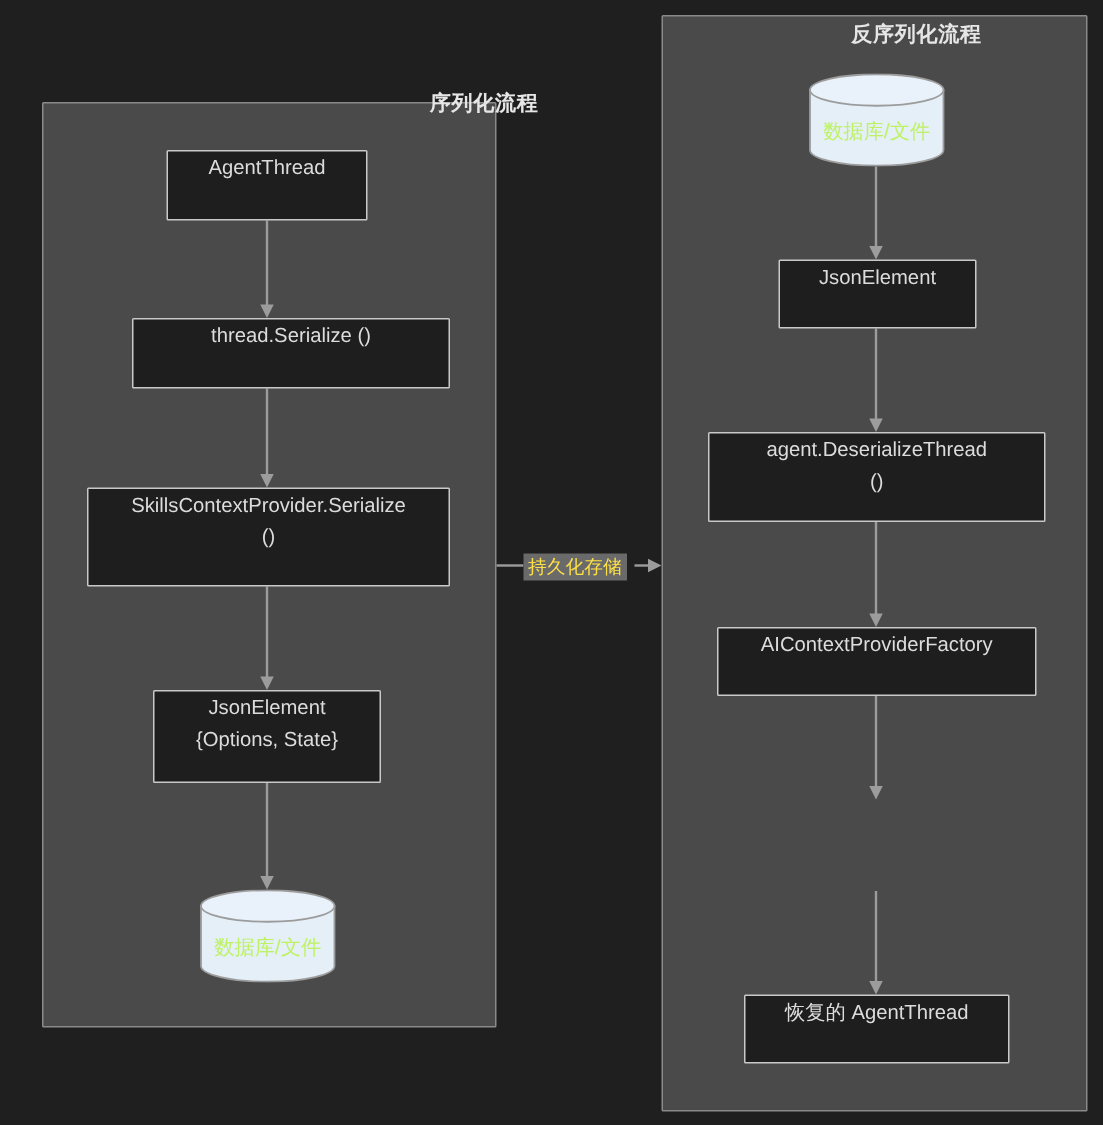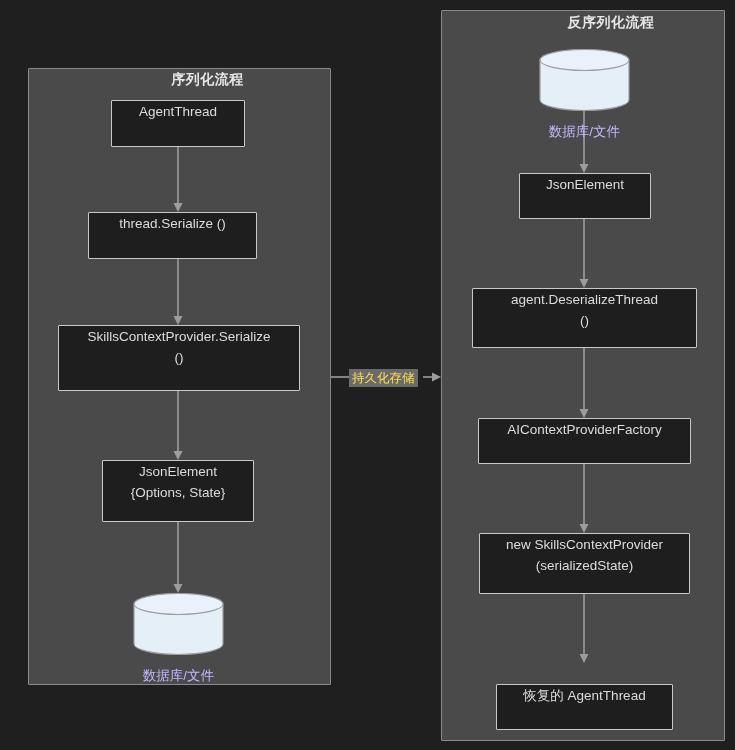--- a/index.html
+++ b/index.html
@@ -39,21 +39,21 @@
     color: #e6e6e6;
     font-size: 14px;
     font-weight: bold;
     letter-spacing: .5px;
     padding-left: 28px;
   }
 
   #panel-left  { left: 28px;  top: 68px;  width: 303px; height: 617px; }
   #panel-right { left: 441px; top: 10px;  width: 284px; height: 731px; }
 
-  #title-left  { top: 71px;  }
+  #title-left  { top: 60px; text-align: right;  }
   #title-right { top: 14px;  }
 
   
   .node {
     position: absolute;
     background: #1e1e1e;
     border: 1px solid #c9c9c9;
     box-sizing: border-box;
     display: flex;
     flex-direction: column;
@@ -71,24 +71,23 @@
   .cyl {
     position: absolute;
     z-index: 3;
   }
   .cyl svg { display: block; }
   .cyl .cyl-label {
     position: absolute;
     left: 0;
     width: 100%;
     text-align: center;
-    color: #c4b5fd;
+    color: #bef264;
     font-size: 13.5px;
     pointer-events: none;
-    margin-top: 44px;
   }
 
   
   #edges {
     position: absolute;
     left: 0; top: 0;
     width: 735px; height: 750px;
     z-index: 2;
     pointer-events: none;
   }
@@ -150,21 +149,21 @@
     <line x1="423" y1="377" x2="434" y2="377"></line>
     <polygon points="441,377 432,372.5 432,381.5"></polygon>
   </svg>
 
   <div class="edge-label" style="left:349px; top:369px;">持久化存储</div>
 
   <div class="node" style="left:111px; top:100px; width:134px; height:47px;">
     <span class="l1">AgentThread</span>
   </div>
 
-  <div class="node" style="left:88px; top:212px; width:169px; height:47px;">
+  <div class="node" style="left:88px; top:212px; width:212px; height:47px;">
     <span class="l1">thread.Serialize  ()</span>
   </div>
 
   <div class="node" style="left:58px; top:325px; width:242px; height:66px;">
     <span class="l1">SkillsContextProvider.Serialize</span>
     <span class="l2">()</span>
   </div>
 
   <div class="node" style="left:102px; top:460px; width:152px; height:62px;">
     <span class="l1">JsonElement</span>
@@ -193,22 +192,18 @@
 
   <div class="node" style="left:472px; top:288px; width:225px; height:60px;">
     <span class="l1">agent.DeserializeThread</span>
     <span class="l2">()</span>
   </div>
 
   <div class="node" style="left:478px; top:418px; width:213px; height:46px;">
     <span class="l1">AIContextProviderFactory</span>
   </div>
 
-  <div class="node" style="left:479px; top:533px; width:211px; height:61px;">
-    <span class="l1">new SkillsContextProvider</span>
-    <span class="l2">(serializedState)</span>
-  </div>
-
-  <div class="node" style="left:496px; top:663px; width:177px; height:46px;margin-top:21px;">
+
+  <div class="node" style="left:496px; top:663px; width:177px; height:46px;">
     <span class="l1">恢复的 AgentThread</span>
   </div>
 
 </div>
 
 </body></html>

